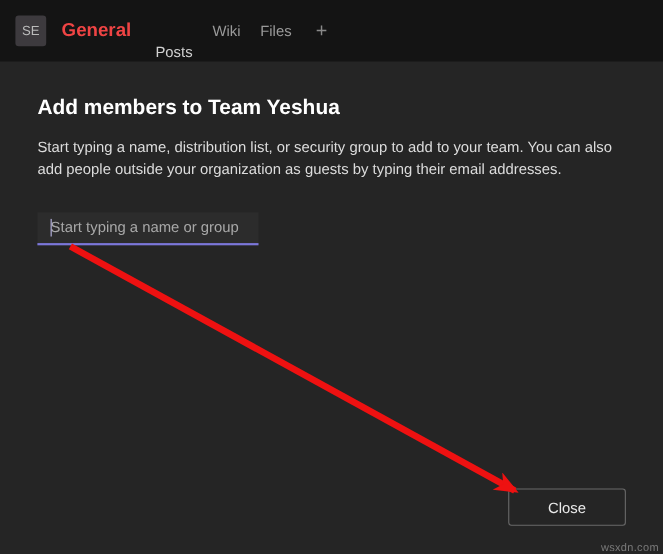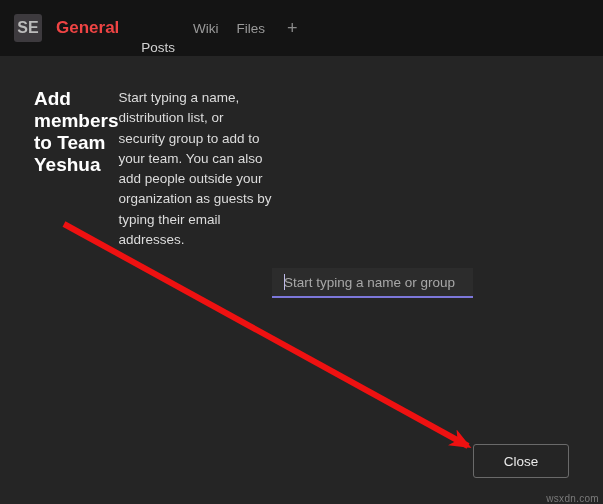--- a/index.html
+++ b/index.html
@@ -17,22 +17,22 @@
       display: flex;
       align-items: center;
       padding: 0 14px;
       background: #141414;
     }
     .team-avatar {
       width: 28px;
       height: 28px;
       background: #3d3a3e;
       color: #bbb;
-      font-size: 16px;
-      font-weight: 700;
+      font-size: 12px;
+      font-weight: 400;
       display: flex;
       align-items: center;
       justify-content: center;
       border-radius: 3px;
       margin-right: 14px;
     }
     .channel-name {
       font-size: 17px;
       font-weight: 700;
       color: #ef4444;
@@ -66,33 +66,33 @@
       font-size: 18px;
       font-weight: 300;
       margin-left: 4px;
     }
     .dialog {
       position: absolute;
       left: 0; right: 0; top: 56px; bottom: 0;
       background: #252525;
       padding: 32px 34px 26px 34px;
       display: flex;
-      flex-direction: row;
+      flex-direction: column;
     }
     .dialog-title {
       font-size: 19px;
       font-weight: 700;
       color: #fff;
       margin-bottom: 14px;
     }
     .dialog-desc {
       font-size: 13.5px;
       line-height: 1.5;
       color: #dcdcdc;
-      margin-bottom: 44px;
+      margin-bottom: 28px;
     }
     .input-row {
       display: flex;
       gap: 18px;
       align-items: center;
     }
     .name-input {
       flex: 1;
       height: 30px;
       background: #2c2c2c;
@@ -129,21 +129,21 @@
       border: none;
       border-radius: 2px;
       cursor: not-allowed;
     }
     .dialog-footer {
       margin-top: auto;
       display: flex;
       justify-content: flex-end;
     }
     .close-btn {
-      width: 96px;
+      width: 107px;
       height: 34px;
       background: transparent;
       border: 1px solid #6a6a6a;
       color: #eaeaea;
       font-size: 13.5px;
       font-weight: 500;
       border-radius: 3px;
       cursor: pointer;
     }
     .arrow-svg {

